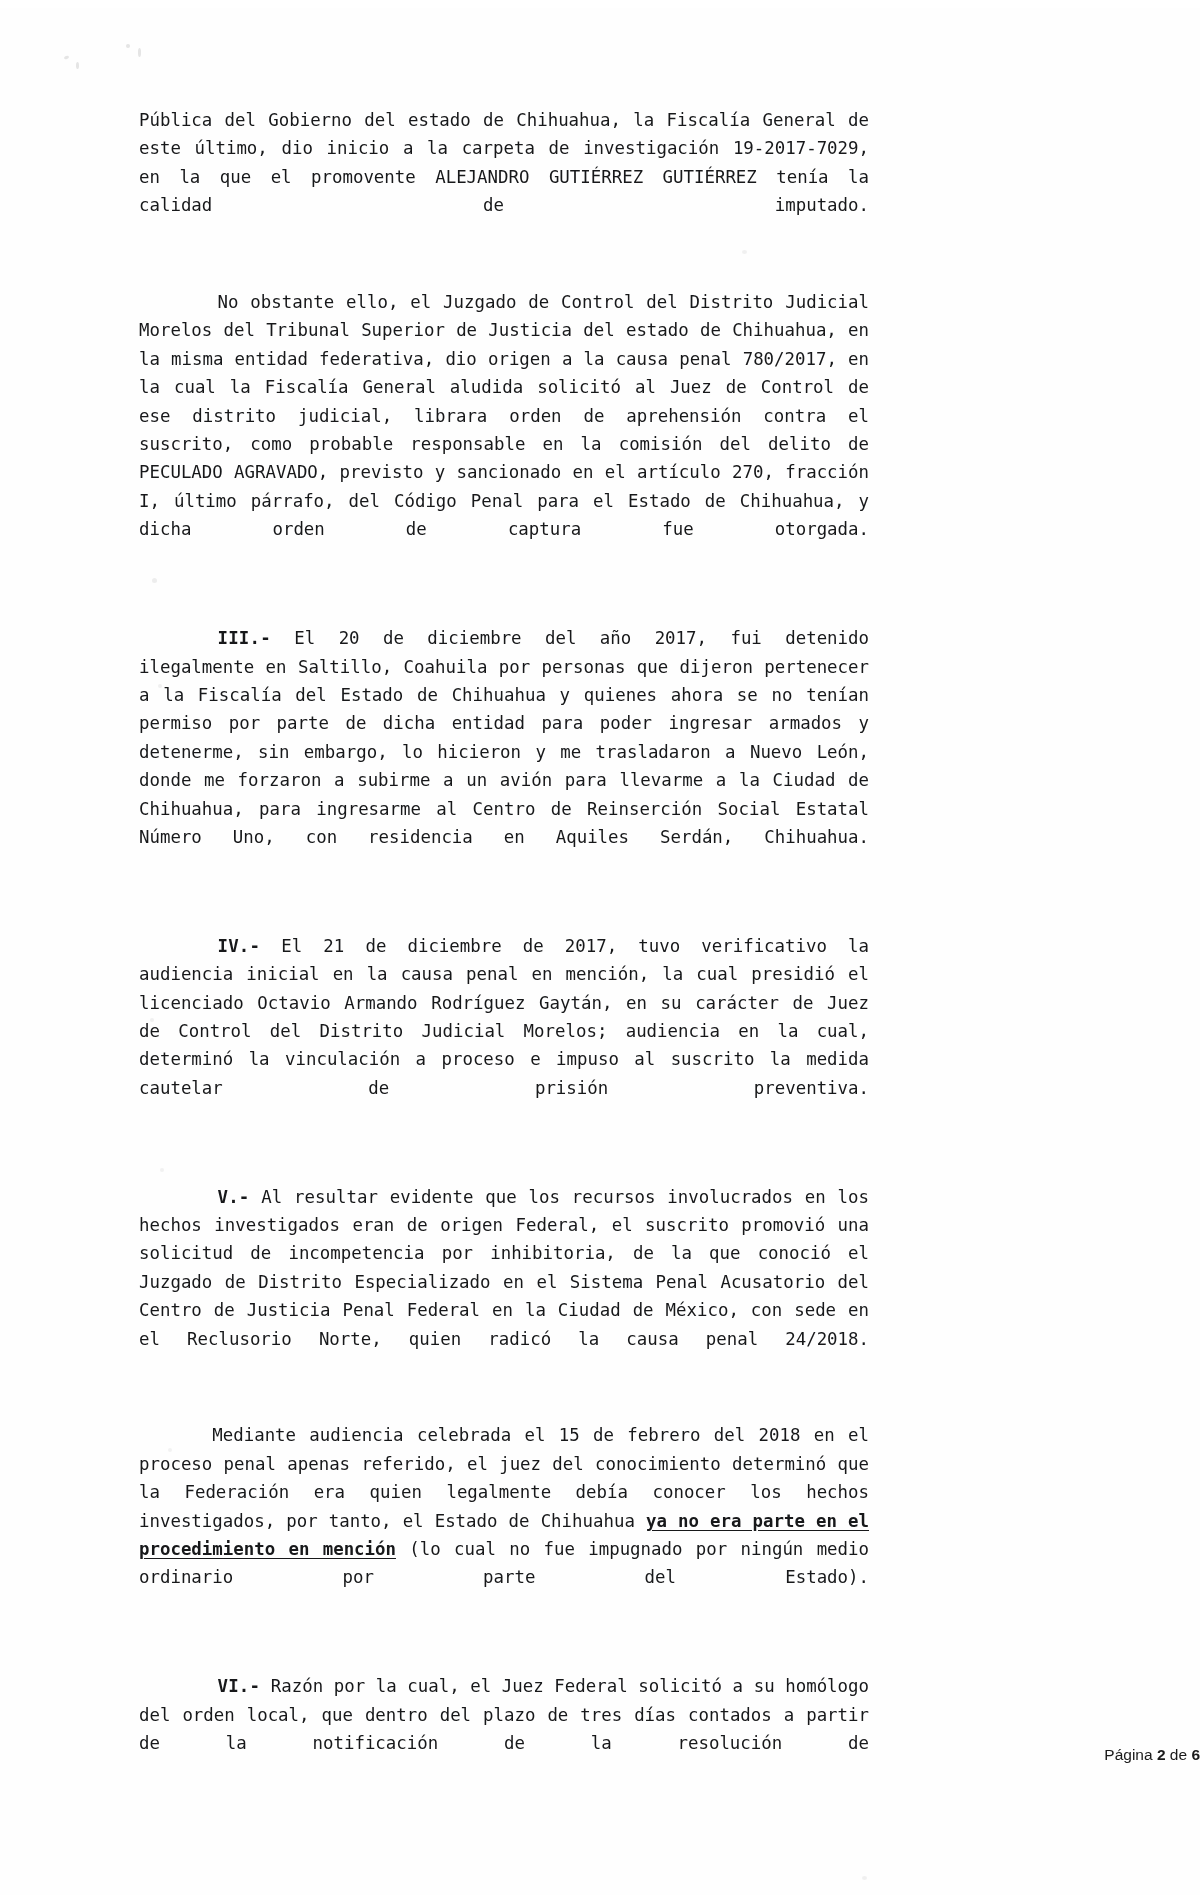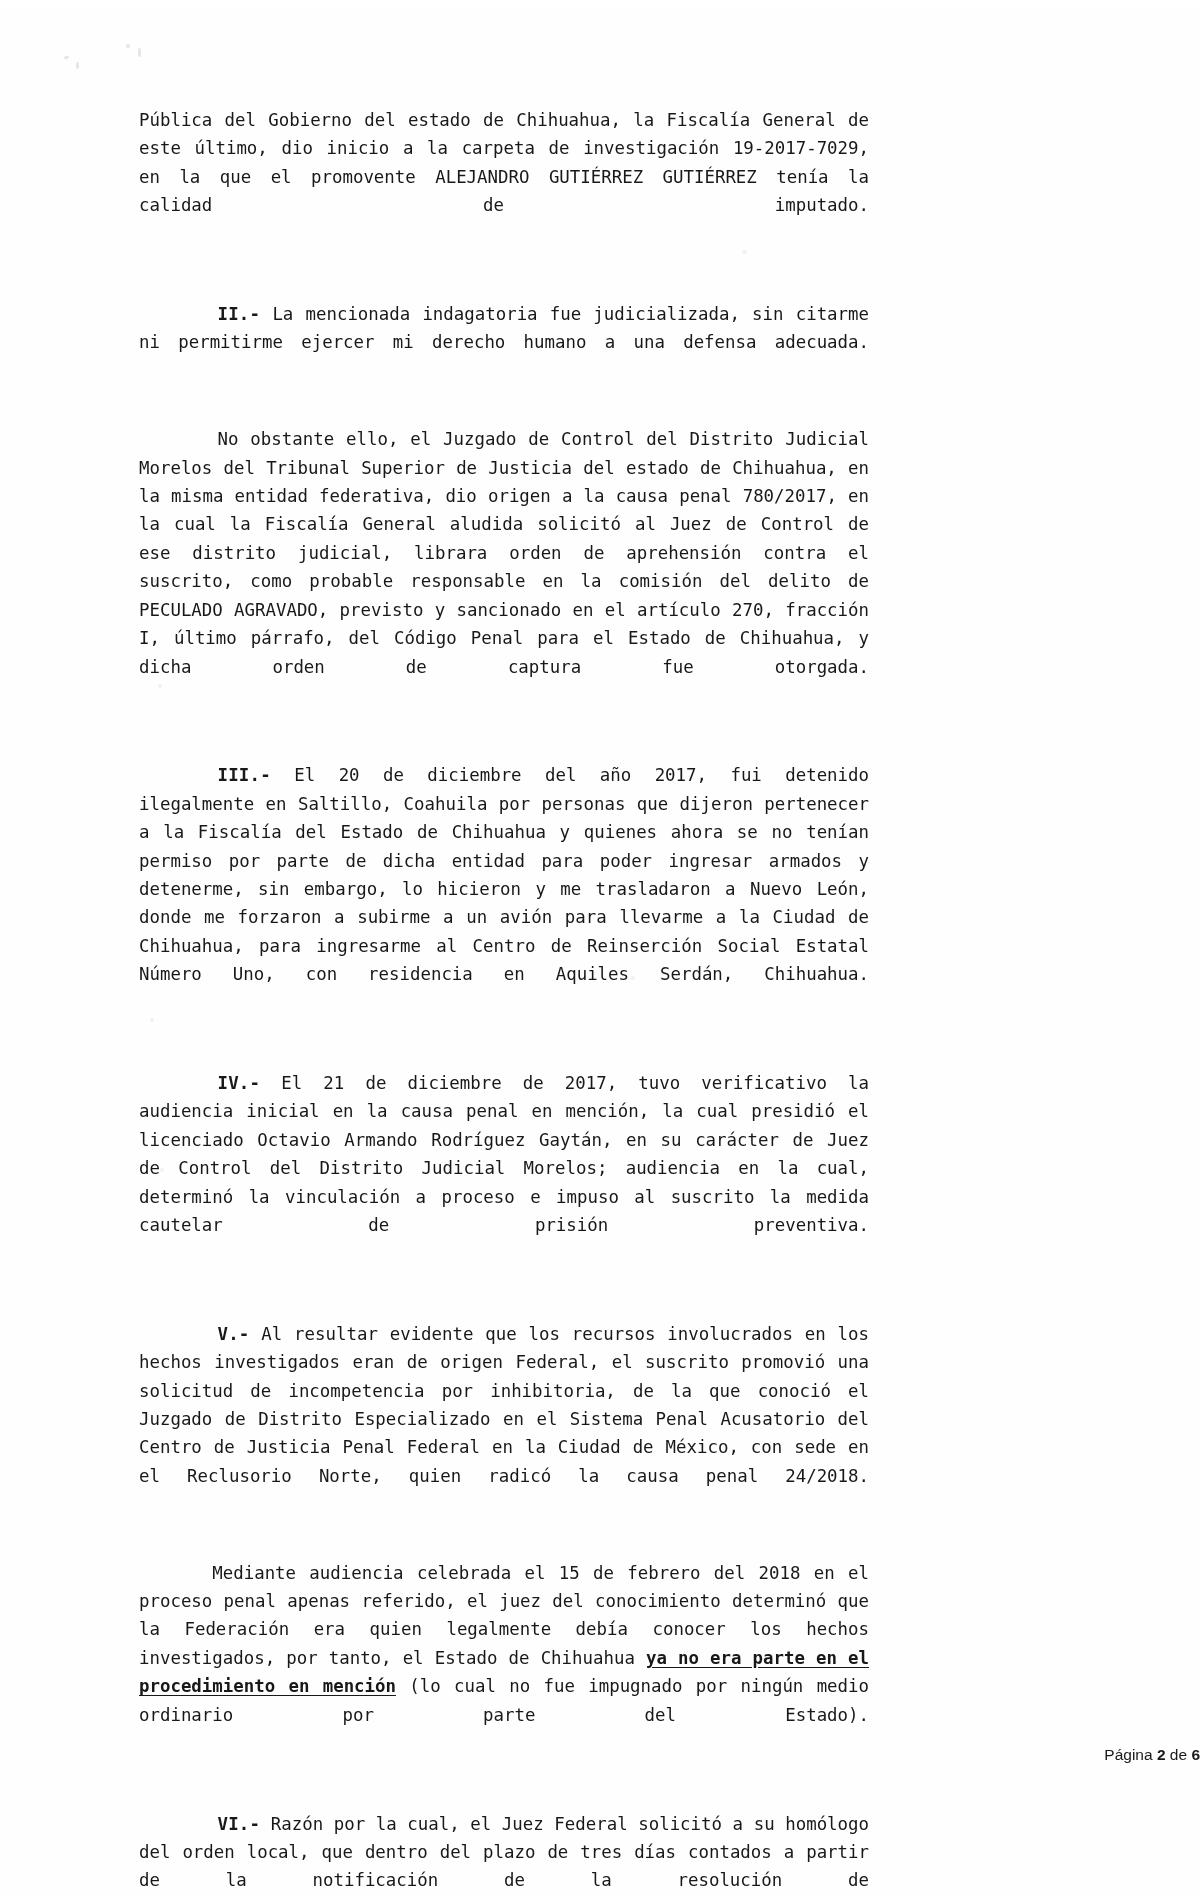--- a/index.html
+++ b/index.html
@@ -107,21 +107,20 @@
   <span class="speck s8"></span>
   <span class="speck s9"></span>
   <span class="speck s10"></span>
   <span class="speck s11"></span>
   <span class="speck s12"></span>
 
   <div class="body-col">
 
     <p class="para"><span>Pública del Gobierno del estado de Chihuahua, la Fiscalía General de este último, dio inicio a la carpeta de investigación 19-2017-7029, en la que el promovente ALEJANDRO GUTIÉRREZ GUTIÉRREZ tenía la calidad de imputado.</span></p>
 
-    <p class="para gap-lg"><span class="indent"></span><b class="roman">II.-</b><span> </span><span>La mencionada indagatoria fue judicializada, sin citarme ni permitirme ejercer mi derecho humano a una defensa adecuada.</span></p>
 
     <p class="para gap-md"><span class="indent"></span><span>No obstante ello, el Juzgado de Control del Distrito Judicial Morelos del Tribunal Superior de Justicia del estado de Chihuahua, en la misma entidad federativa, dio origen a la causa penal 780/2017, en la cual la Fiscalía General aludida solicitó al Juez de Control de ese distrito judicial, librara orden de aprehensión contra el suscrito, como probable responsable en la comisión del delito de PECULADO AGRAVADO, previsto y sancionado en el artículo 270, fracción I, último párrafo, del Código Penal para el Estado de Chihuahua, y dicha orden de captura fue otorgada.</span></p>
 
     <p class="para gap-lg"><span class="indent"></span><b class="roman">III.-</b><span> </span><span>El 20 de diciembre del año 2017, fui detenido ilegalmente en Saltillo, Coahuila por personas que dijeron pertenecer a la Fiscalía del Estado de Chihuahua y quienes ahora se no tenían permiso por parte de dicha entidad para poder ingresar armados y detenerme, sin embargo, lo hicieron y me trasladaron a Nuevo León, donde me forzaron a subirme a un avión para llevarme a la Ciudad de Chihuahua, para ingresarme al Centro de Reinserción Social Estatal Número Uno, con residencia en Aquiles Serdán, Chihuahua.</span></p>
 
     <p class="para gap-lg"><span class="indent"></span><b class="roman">IV.-</b><span> </span><span>El 21 de diciembre de 2017, tuvo verificativo la audiencia inicial en la causa penal en mención, la cual presidió el licenciado Octavio Armando Rodríguez Gaytán, en su carácter de Juez de Control del Distrito Judicial Morelos; audiencia en la cual, determinó la vinculación a proceso e impuso al suscrito la medida cautelar de prisión preventiva.</span></p>
 
     <p class="para gap-lg"><span class="indent"></span><b class="roman">V.-</b><span> </span><span>Al resultar evidente que los recursos involucrados en los hechos investigados eran de origen Federal, el suscrito promovió una solicitud de incompetencia por inhibitoria, de la que conoció el Juzgado de Distrito Especializado en el Sistema Penal Acusatorio del Centro de Justicia Penal Federal en la Ciudad de México, con sede en el Reclusorio Norte, quien radicó la causa penal 24/2018.</span></p>
 
     <p class="para gap-md"><span class="indent-sm"></span><span>Mediante audiencia celebrada el 15 de febrero del 2018 en el proceso penal apenas referido, el juez del conocimiento determinó que la Federación era quien legalmente debía conocer los hechos investigados, por tanto, el Estado de Chihuahua </span><span class="emph-ul">ya no era parte en el procedimiento en mención</span><span> (lo cual no fue impugnado por ningún medio ordinario por parte del Estado).</span></p>

